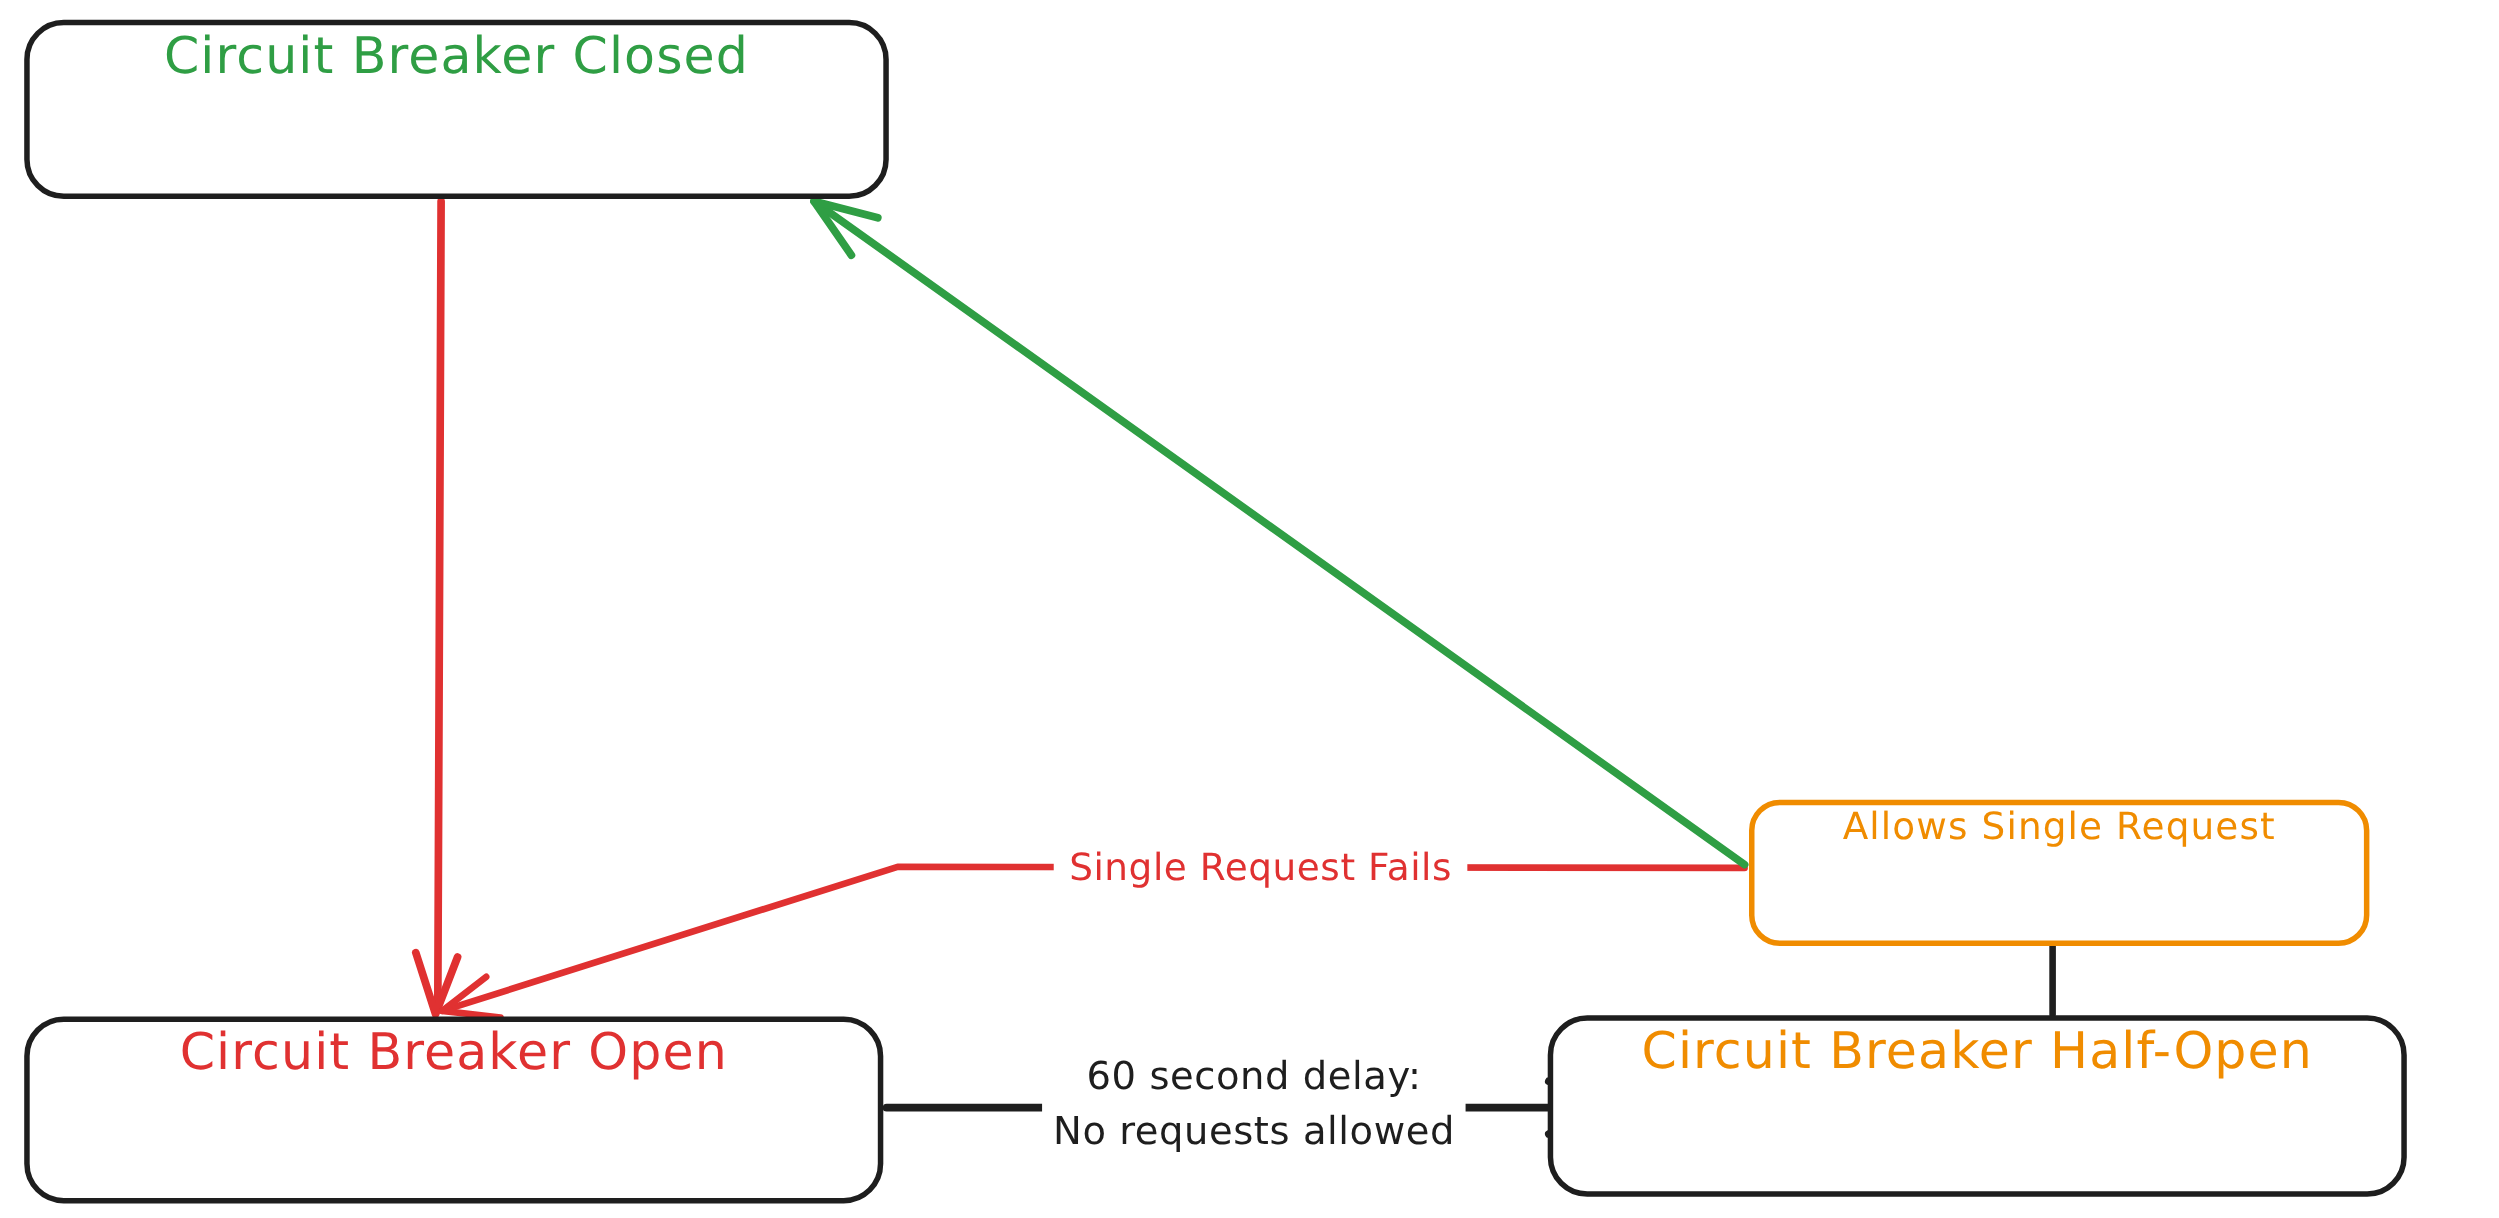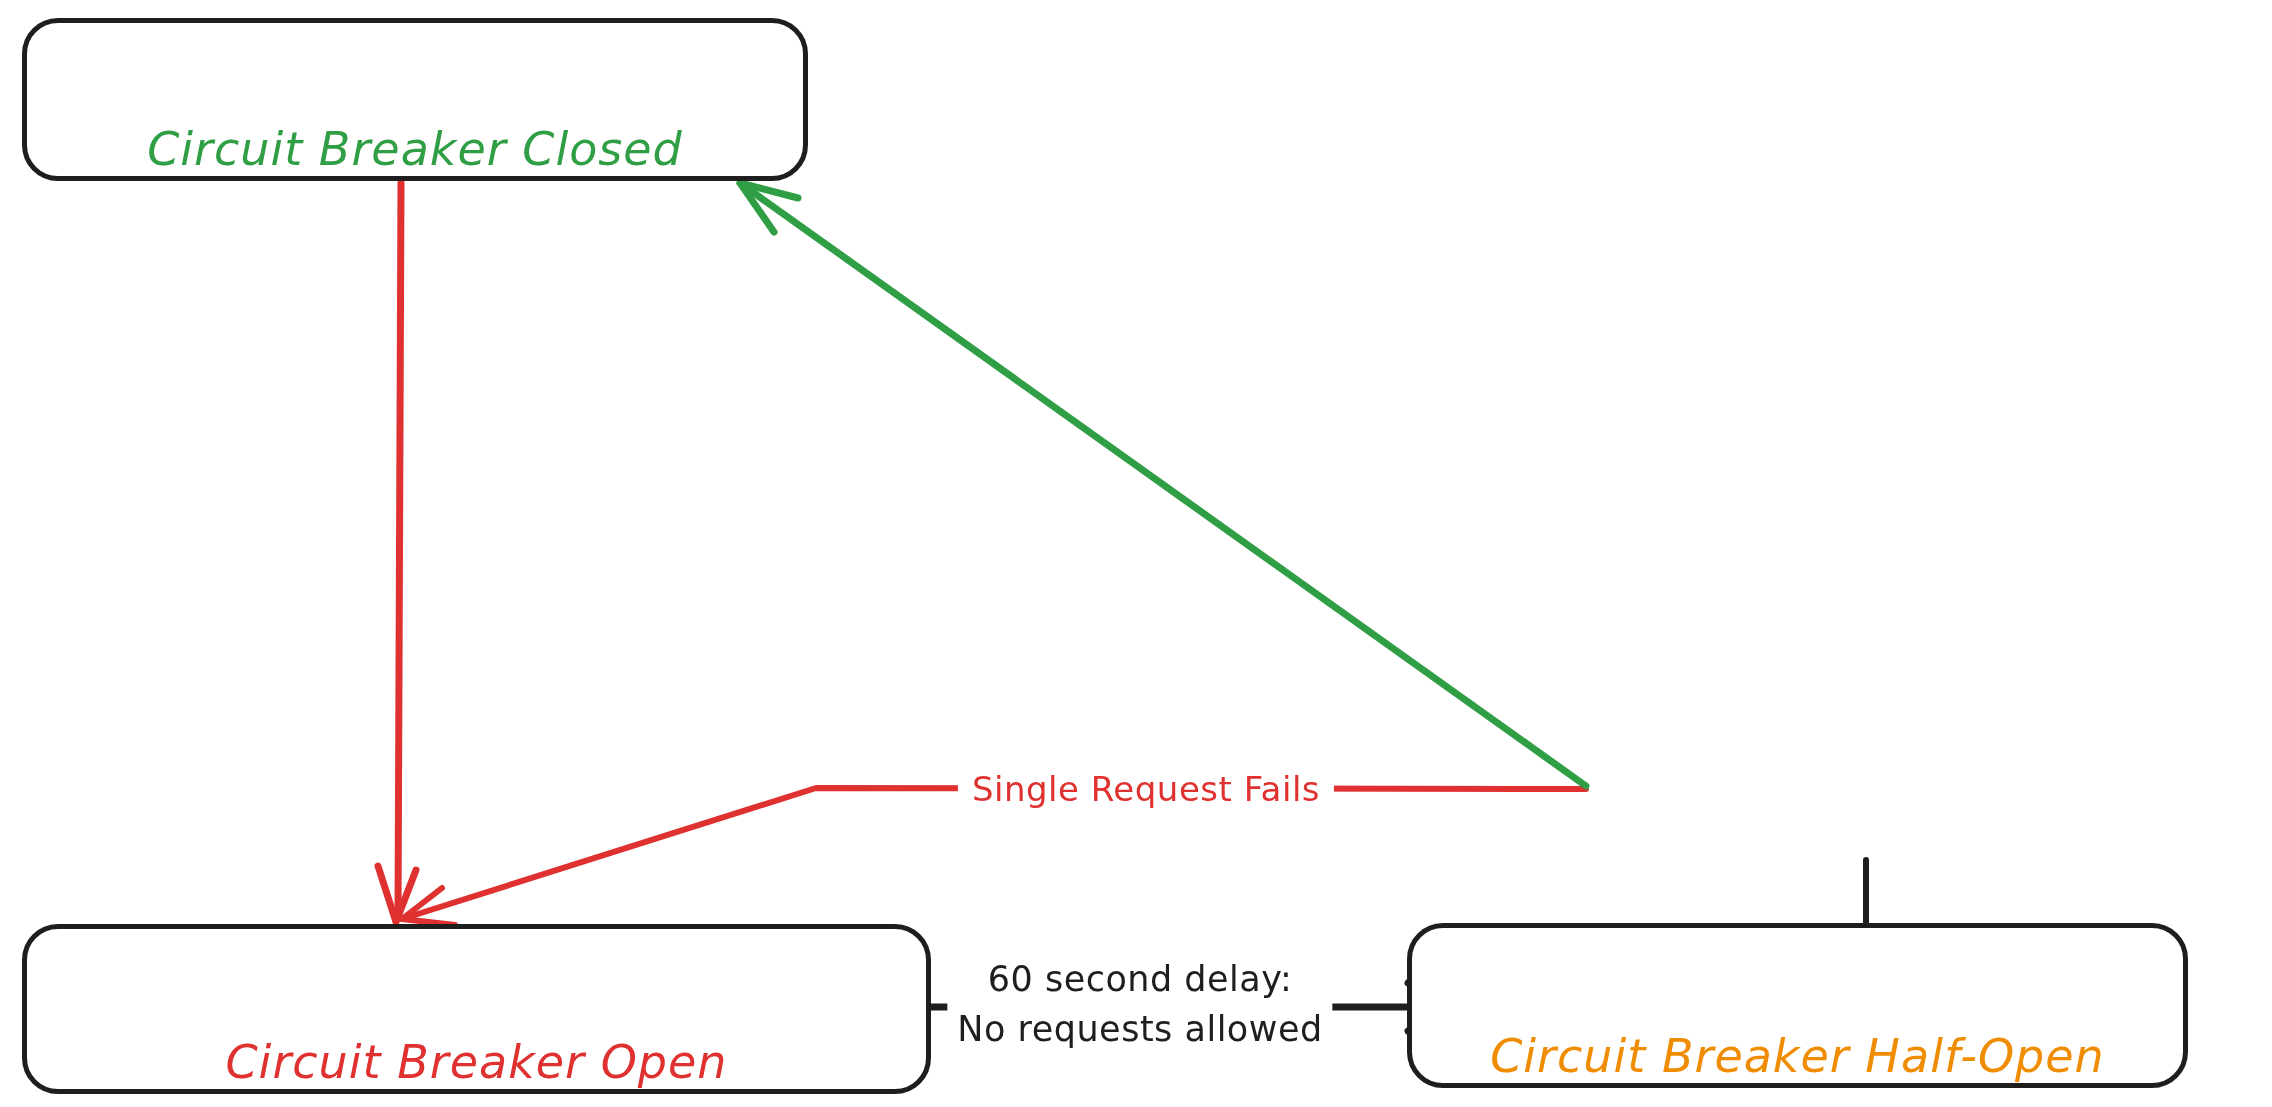--- a/index.html
+++ b/index.html
@@ -36,34 +36,33 @@
   .stroke-red    { stroke: var(--red); }
   .stroke-green  { stroke: var(--green); }
   .stroke-ink    { stroke: var(--ink); }
 
   .node {
     position: absolute;
     background: #fff;
     border: 5px solid var(--ink);
     border-radius: 36px;
     display: flex;
-    align-items: flex-end;
+    align-items: flex-start;
     justify-content: center;
     z-index: 2;
     text-align: center;
-    font-style: italic;
   }
   .node-title {
     font-size: 46px;
     letter-spacing: 1px;
     white-space: nowrap;
   }
   .node-closed    { left: 22px;   top: 18px;  width: 786px; height: 163px; }
   .node-closed .node-title   { color: var(--green); }
-  .node-open      { left: 22px;   top: 924px; width: 909px; height: 170px; }
+  .node-open      { left: 22px;   top: 924px; width: 781px; height: 170px; }
   .node-open .node-title     { color: var(--red); }
   .node-halfopen  { left: 1407px; top: 923px; width: 781px; height: 165px; }
   .node-halfopen .node-title { color: var(--orange); }
   .node-allows {
     left: 1590px; top: 727px; width: 564px; height: 133px;
     border: 5px solid var(--orange);
     border-radius: 28px;
   }
   .node-allows .node-title { color: var(--orange); font-size: 34px; }
 
@@ -111,20 +110,23 @@
   </div>
 
   <div class="node node-open">
     <span class="node-title">Circuit Breaker Open</span>
   </div>
 
   <div class="node node-halfopen">
     <span class="node-title">Circuit Breaker Half-Open</span>
   </div>
 
+  <div class="node node-allows">
+    <span class="node-title">Allows Single Request</span>
+  </div>
 
 
 
   <div class="edge-label label-fail">Single Request Fails</div>
 
   <div class="edge-label label-delay">
     <div>60 second delay:</div>
     <div>No requests allowed</div>
   </div>
 

